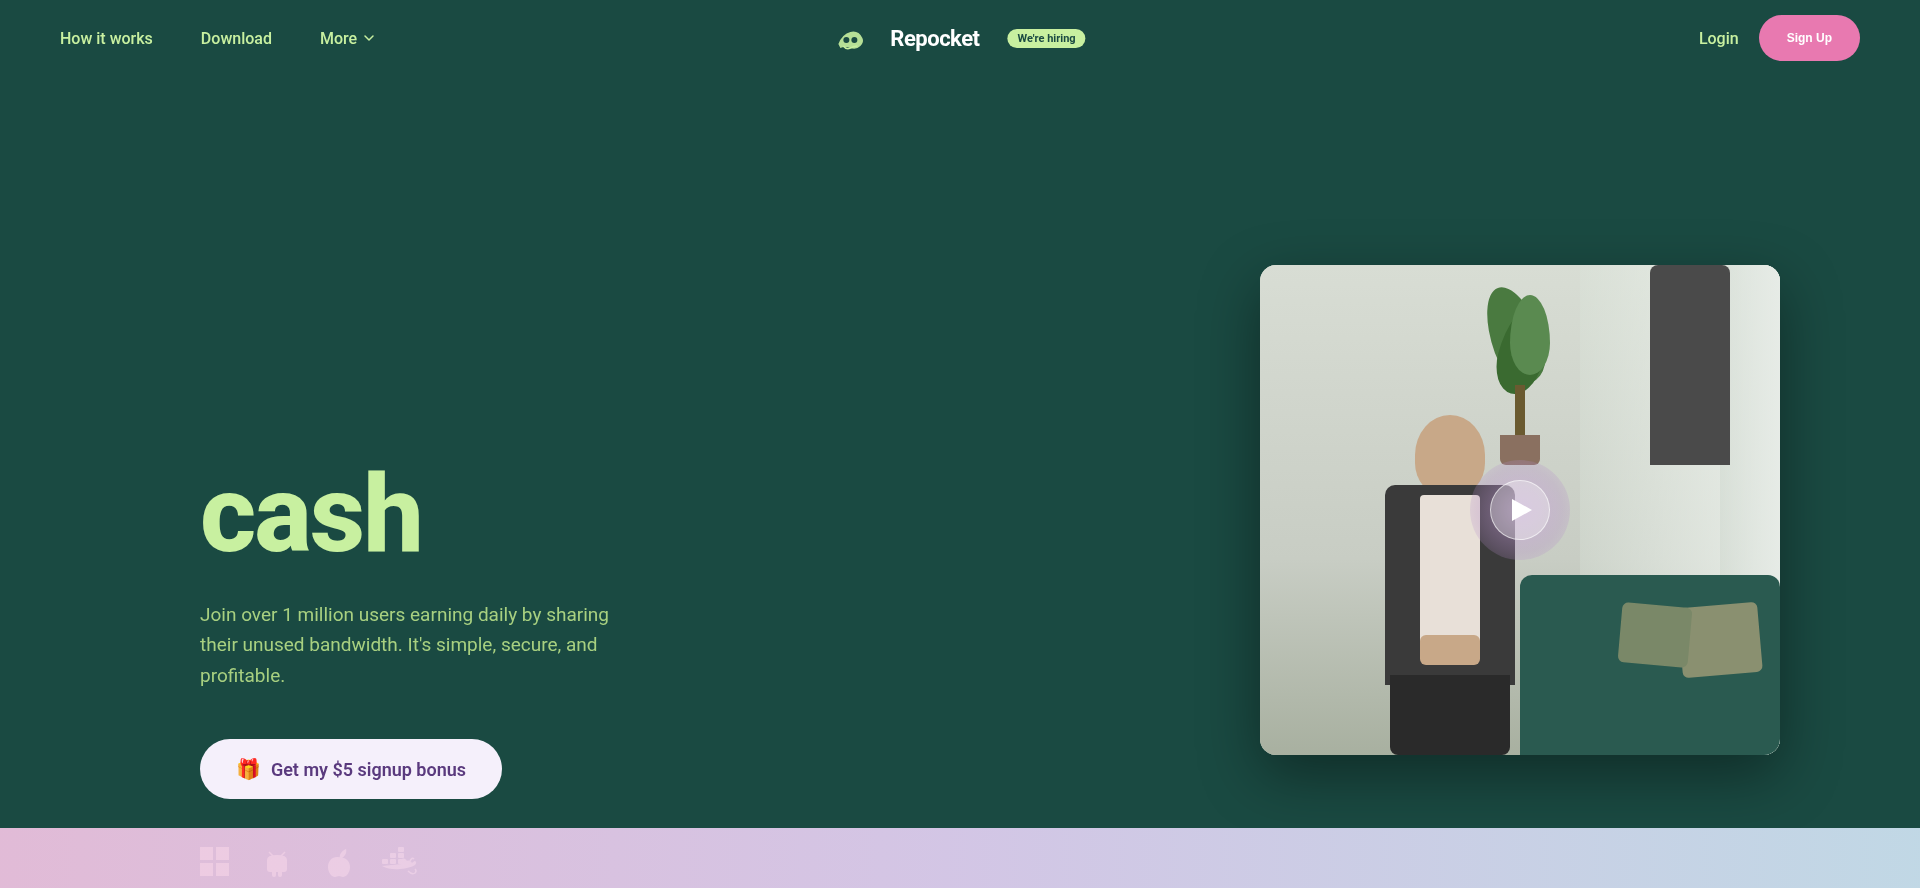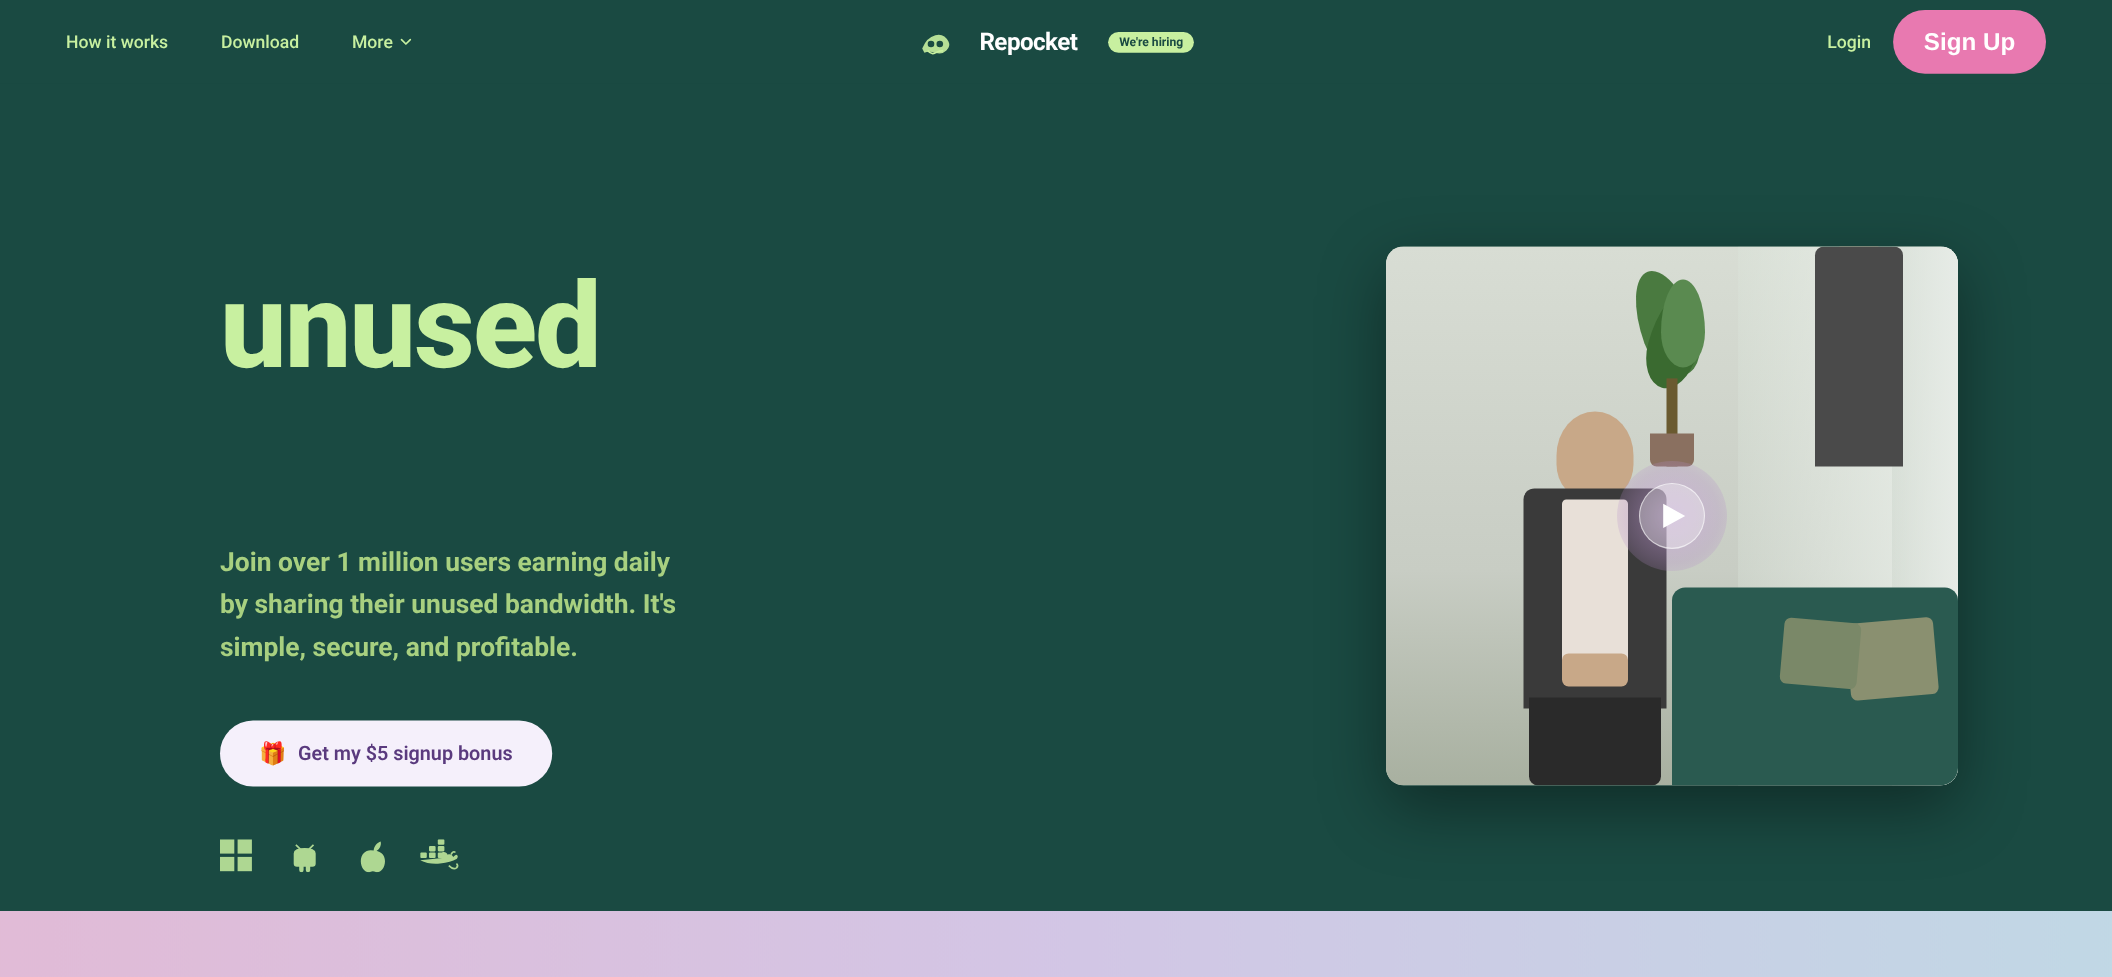--- a/index.html
+++ b/index.html
@@ -105,21 +105,21 @@
       background: none;
       border: none;
     }
 
     .signup-btn {
       background-color: #e879b0;
       color: #ffffff;
       border: none;
       border-radius: 30px;
       padding: 16px 28px;
-      font-size: 22px;
+      font-size: 12px;
       font-weight: 600;
       cursor: pointer;
     }
 
     
     .hero {
       display: flex;
       align-items: center;
       justify-content: space-between;
       padding: 60px 140px 60px 200px;
@@ -135,26 +135,26 @@
     .hero-headline {
       font-size: 108px;
       font-weight: 800;
       line-height: 1.0;
       color: #c8f0a0;
       letter-spacing: -2px;
       margin-bottom: 32px;
     }
 
     .hero-subtext {
-      font-size: 24px;
+      font-size: 19px;
       color: #a8d080;
       line-height: 1.6;
       max-width: 420px;
       margin-bottom: 48px;
-      font-weight: 700;
+      font-weight: 400;
     }
 
     .cta-btn {
       display: inline-flex;
       align-items: center;
       gap: 10px;
       background-color: #f5f0fb;
       color: #5a3a7e;
       border: none;
       border-radius: 40px;
@@ -481,22 +481,23 @@
   <div class="nav-right">
     <a class="login-link">Login</a>
     <button class="signup-btn">Sign Up</button>
   </div>
 </nav>
 
 <section class="hero">
   <div class="hero-left">
     <h1 class="hero-headline">
       <br>
-      <span>unused</span><br>
       <br>
+      <br>
+      <span>cash</span>
     </h1>
 
     <p class="hero-subtext">Join over 1 million users earning daily by sharing their unused bandwidth. It's simple, secure, and profitable.</p>
 
     <a class="cta-btn">
       <span class="gift-icon">🎁</span>
       <span>Get my $5 signup bonus</span>
     </a>
 
     <div class="platform-icons">

